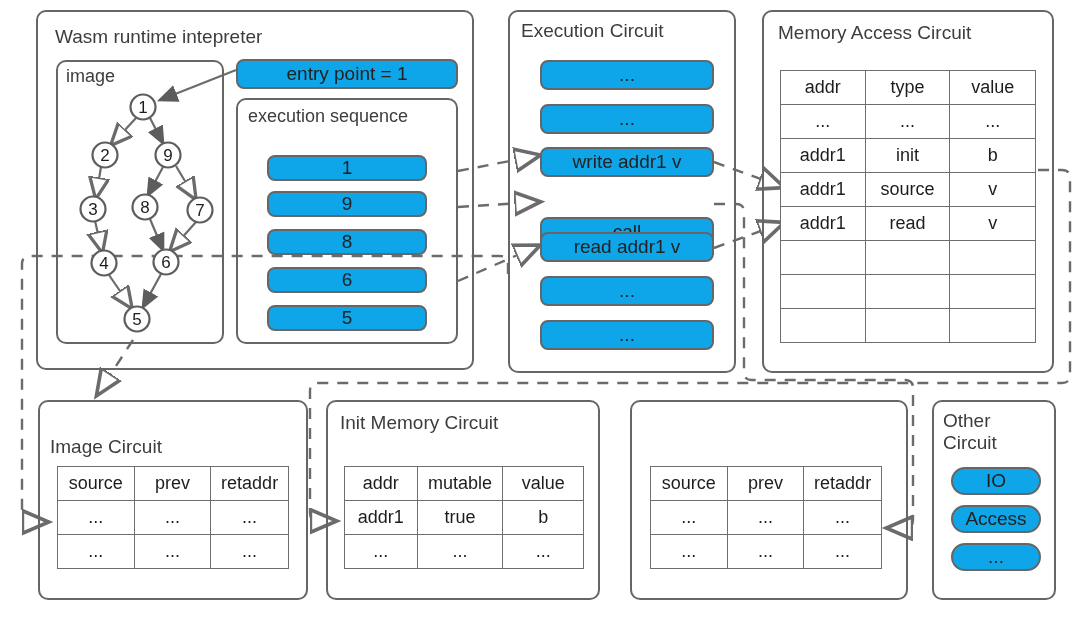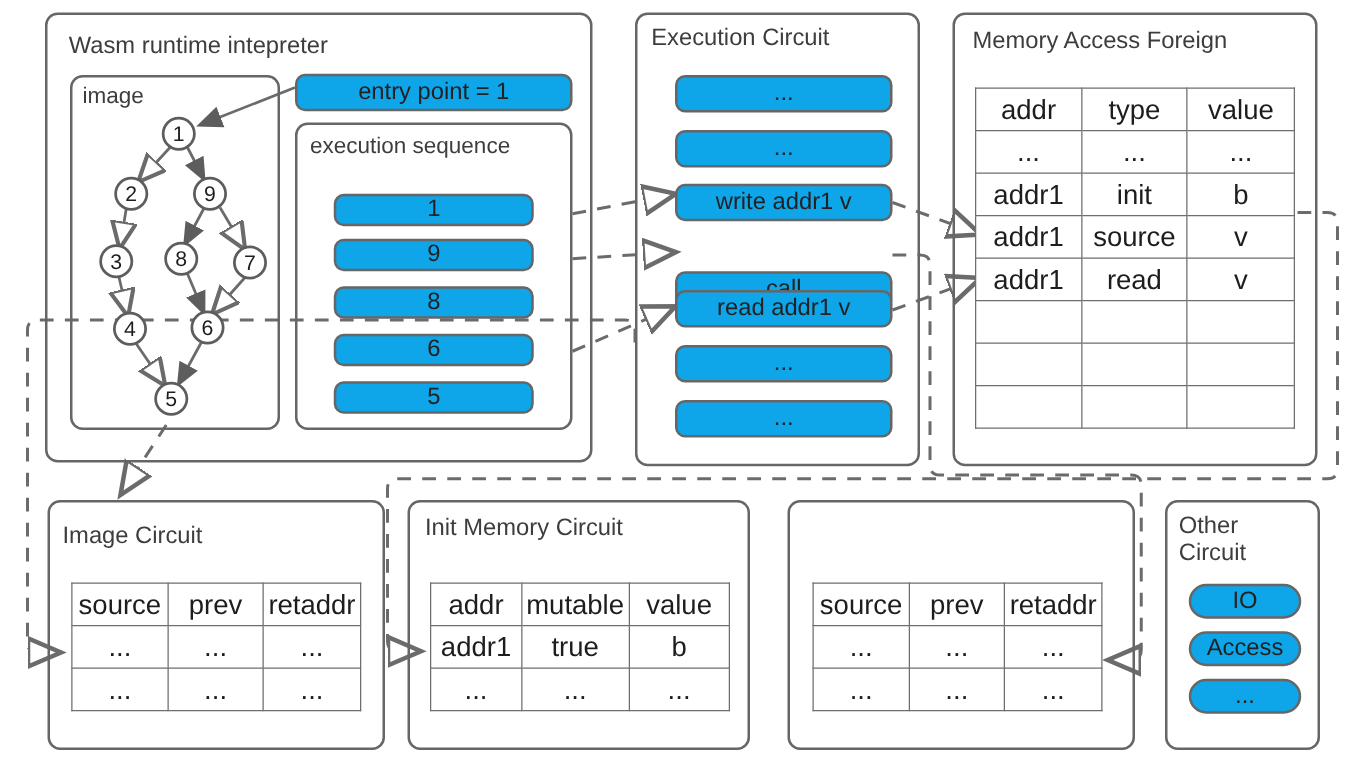--- a/index.html
+++ b/index.html
@@ -41,21 +41,21 @@
   .pill.round{border-radius:999px;}
   .tbl{
     position:absolute;
     box-sizing:border-box;
     border-collapse:collapse;
     background:#ffffff;
   }
   .tbl td{
     border:1.6px solid #6e6e6e;
     text-align:center;
-    font-size:22px;
+    font-size:18px;
     color:#1d1d1d;
     padding:0;
     box-sizing:border-box;
   }
   svg.overlay{position:absolute;left:0;top:0;width:1080px;height:617px;pointer-events:none;}
   svg.graph{position:absolute;}
   .nodecirc{fill:#ffffff;stroke:#5d5d5d;stroke-width:2.2;}
   .nodetxt{font-family:"Liberation Sans",sans-serif;font-size:17px;fill:#1d1d1d;text-anchor:middle;dominant-baseline:central;}
   .elineS{stroke:#6b6b6b;stroke-width:2.2;fill:none;}
   .dash{stroke:#6b6b6b;stroke-width:2.4;fill:none;stroke-dasharray:11 9;}
@@ -176,21 +176,21 @@
 
   <div class="pill" style="left:540px;top:60px;width:174px;height:30px;">...</div>
   <div class="pill" style="left:540px;top:104px;width:174px;height:30px;">...</div>
   <div class="pill" style="left:540px;top:147px;width:174px;height:30px;">write addr1 v</div>
   <div class="pill" style="left:540px;top:189px;width:174px;height:30px;margin-top:28px;">call</div>
   <div class="pill" style="left:540px;top:232px;width:174px;height:30px;">read addr1 v</div>
   <div class="pill" style="left:540px;top:276px;width:174px;height:30px;">...</div>
   <div class="pill" style="left:540px;top:320px;width:174px;height:30px;">...</div>
 
   <div class="box" style="left:762px;top:10px;width:292px;height:363px;"></div>
-  <div class="title" style="left:778px;top:22px;">Memory Access Foreign</div>
+  <div class="title" style="left:778px;top:22px;">Memory Access Circuit</div>
 
   <table class="tbl" style="left:780px;top:70px;width:256px;">
     <tbody>
         <tr>
       <td style="width:85px;height:34px;">addr</td>
       <td style="width:85px;height:34px;">type</td>
       <td style="width:86px;height:34px;">value</td>
     </tr>
     <tr>
       <td style="height:34px;">...</td>
@@ -224,21 +224,21 @@
     </tr>
     <tr>
       <td style="height:34px;"></td>
       <td style="height:34px;"></td>
       <td style="height:34px;"></td>
     </tr>
   </tbody>
     </table>
 
   <div class="box" style="left:38px;top:400px;width:270px;height:200px;"></div>
-  <div class="title" style="left:50px;top:418px;">Image Circuit</div>
+  <div class="title" style="left:50px;top:436px;">Image Circuit</div>
 
   <table class="tbl" style="left:57px;top:466px;width:232px;">
     <tbody>
         <tr>
       <td style="width:77px;height:34px;">source</td>
       <td style="width:77px;height:34px;">prev</td>
       <td style="width:78px;height:34px;">retaddr</td>
     </tr>
     <tr>
       <td style="height:34px;">...</td>

